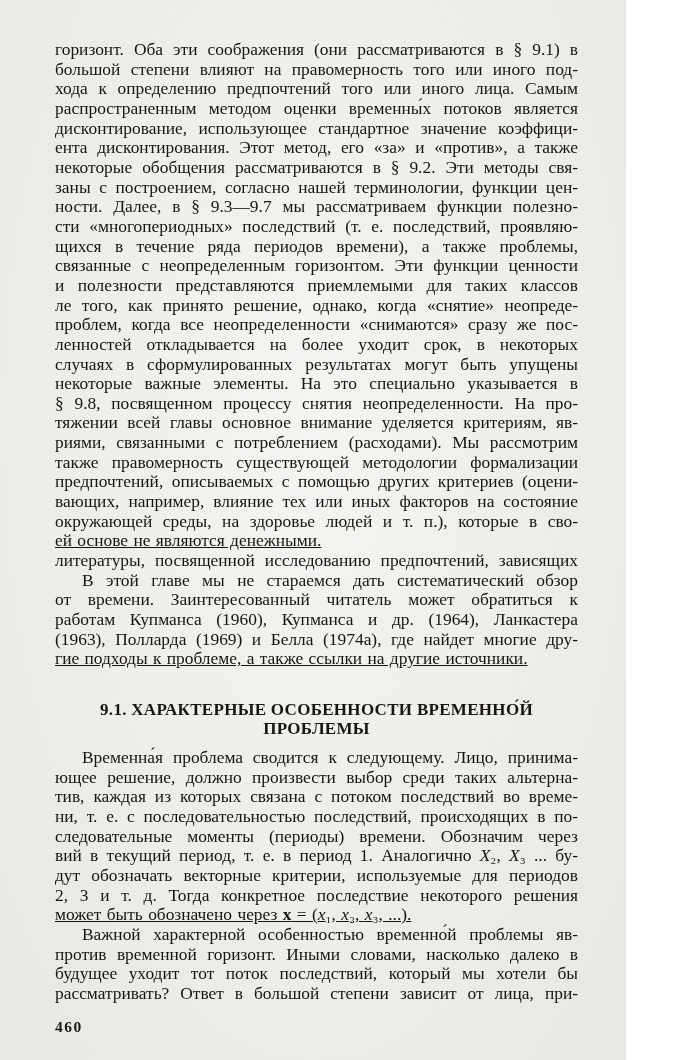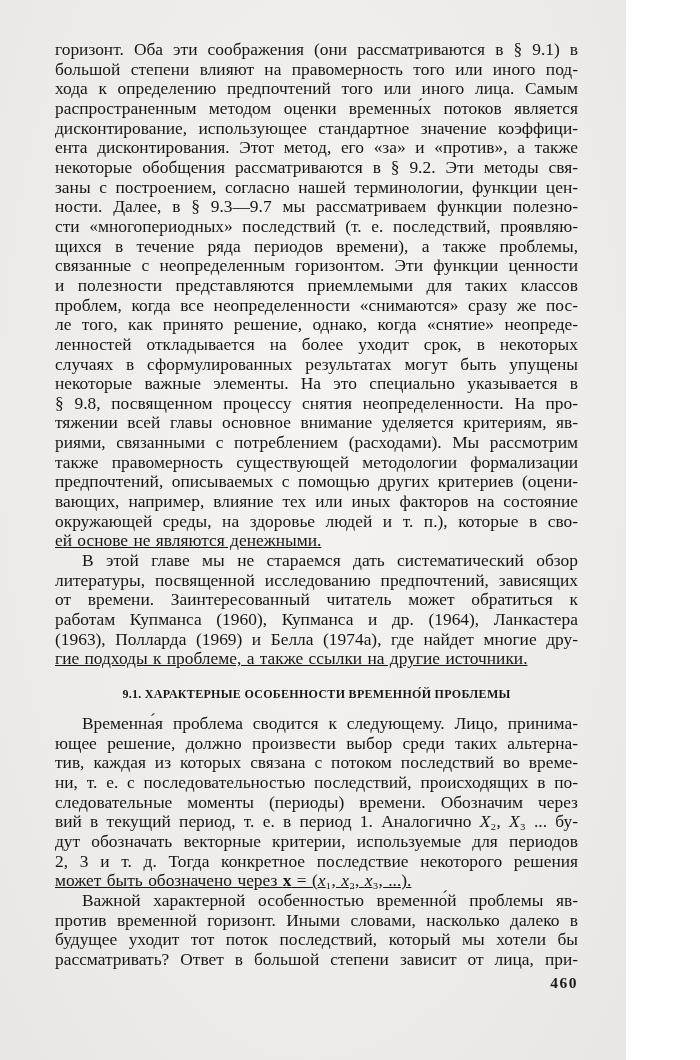--- a/index.html
+++ b/index.html
@@ -42,31 +42,31 @@
   }
   .line i {
     font-style: italic;
   }
   .line b {
     font-weight: bold;
   }
   .heading {
     text-align: center;
     font-weight: bold;
-    font-size: 12px;
+    font-size: 17px;
     line-height: 19px;
     letter-spacing: 0.3px;
-    margin: 16px 0 10px 0;
+    margin: 31px 0 10px 0;
   }
   .footer {
-    text-align: right;
+    text-align: left;
     font-weight: bold;
     font-size: 15.5px;
     letter-spacing: 1.5px;
-    margin-top: 4px;
+    margin-top: 14px;
     color: #1b1914;
   }
 </style>
 </head>
 <body>
 
 <div class="page">
   <div class="content">
       <div class="paragraph">
         <div class="line">горизонт. Оба эти соображения (они рассматриваются в § 9.1) в</div>
@@ -75,37 +75,37 @@
         <div class="line">распространенным методом оценки временны́х потоков является</div>
         <div class="line">дисконтирование, использующее стандартное значение коэффици-</div>
         <div class="line">ента дисконтирования. Этот метод, его «за» и «против», а также</div>
         <div class="line">некоторые обобщения рассматриваются в § 9.2. Эти методы свя-</div>
         <div class="line">заны с построением, согласно нашей терминологии, функции цен-</div>
         <div class="line">ности. Далее, в § 9.3—9.7 мы рассматриваем функции полезно-</div>
         <div class="line">сти «многопериодных» последствий (т. е. последствий, проявляю-</div>
         <div class="line">щихся в течение ряда периодов времени), а также проблемы,</div>
         <div class="line">связанные с неопределенным горизонтом. Эти функции ценности</div>
         <div class="line">и полезности представляются приемлемыми для таких классов</div>
+        <div class="line">ле того, как принято решение, однако, когда «снятие» неопреде-</div>
         <div class="line">проблем, когда все неопределенности «снимаются» сразу же пос-</div>
-        <div class="line">ле того, как принято решение, однако, когда «снятие» неопреде-</div>
         <div class="line">ленностей откладывается на более уходит срок, в некоторых</div>
         <div class="line">случаях в сформулированных результатах могут быть упущены</div>
         <div class="line">некоторые важные элементы. На это специально указывается в</div>
         <div class="line">§ 9.8, посвященном процессу снятия неопределенности. На про-</div>
         <div class="line">тяжении всей главы основное внимание уделяется критериям, яв-</div>
         <div class="line">риями, связанными с потреблением (расходами). Мы рассмотрим</div>
         <div class="line">также правомерность существующей методологии формализации</div>
         <div class="line">предпочтений, описываемых с помощью других критериев (оцени-</div>
         <div class="line">вающих, например, влияние тех или иных факторов на состояние</div>
         <div class="line">окружающей среды, на здоровье людей и т. п.), которые в сво-</div>
         <div class="line last">ей основе не являются денежными.</div>
       </div>
       <div class="paragraph">
+        <div class="line">литературы, посвященной исследованию предпочтений, зависящих</div>
         <div class="line indent">В этой главе мы не стараемся дать систематический обзор</div>
-        <div class="line">литературы, посвященной исследованию предпочтений, зависящих</div>
         <div class="line">от времени. Заинтересованный читатель может обратиться к</div>
         <div class="line">работам Купманса (1960), Купманса и др. (1964), Ланкастера</div>
         <div class="line">(1963), Полларда (1969) и Белла (1974а), где найдет многие дру-</div>
         <div class="line last">гие подходы к проблеме, а также ссылки на другие источники.</div>
       </div>
       <div class="heading">9.1. ХАРАКТЕРНЫЕ ОСОБЕННОСТИ ВРЕМЕННО́Й ПРОБЛЕМЫ</div>
       <div class="paragraph">
         <div class="line indent">Временна́я проблема сводится к следующему. Лицо, принима-</div>
         <div class="line">ющее решение, должно произвести выбор среди таких альтерна-</div>
         <div class="line">тив, каждая из которых связана с потоком последствий во време-</div>

